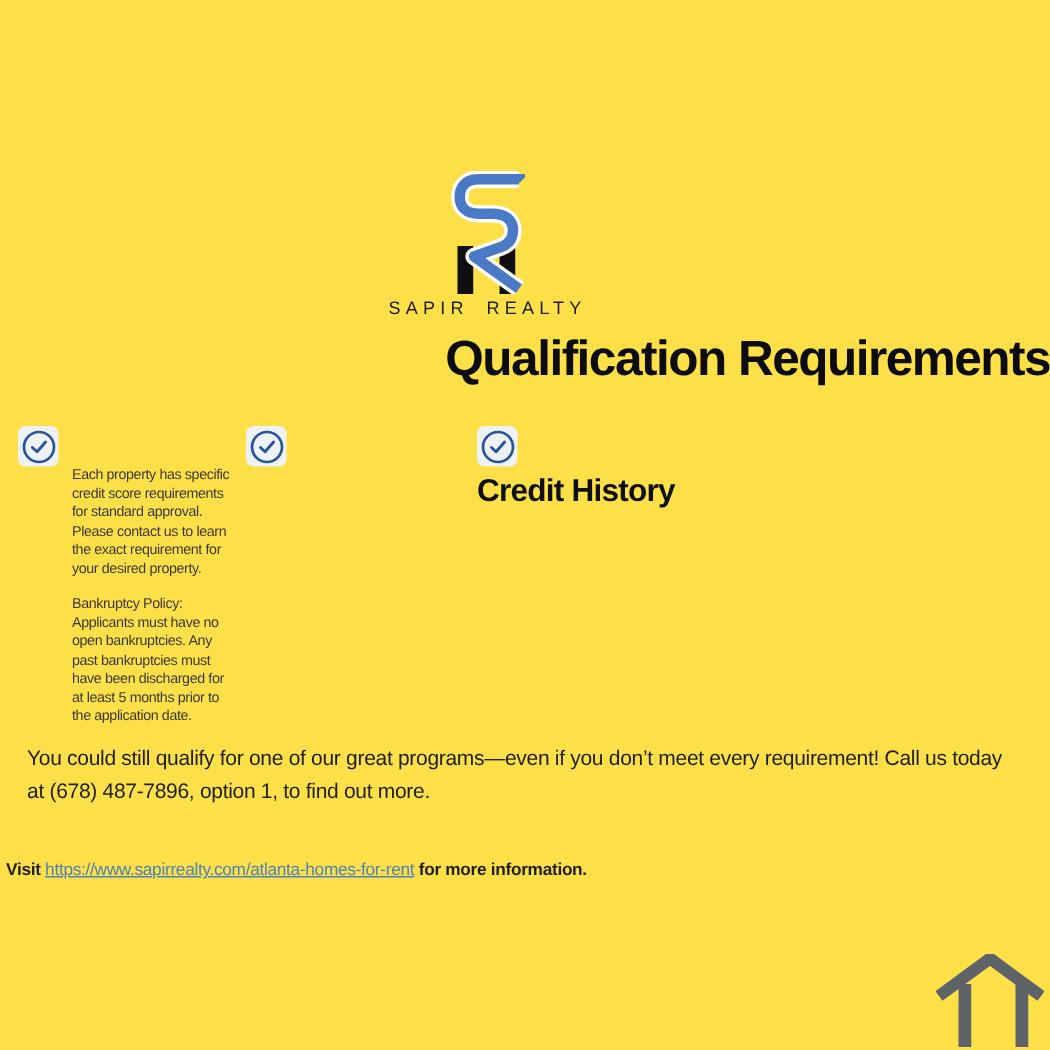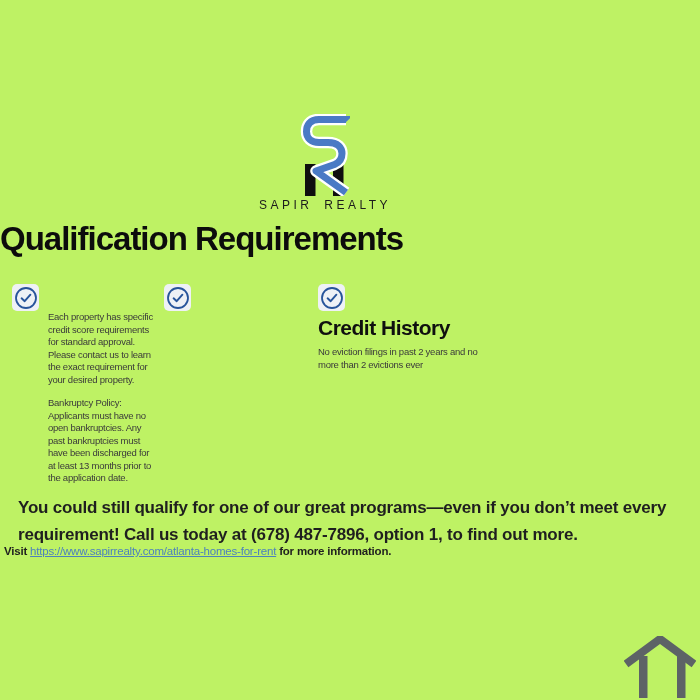--- a/index.html
+++ b/index.html
@@ -1,34 +1,34 @@
 <!DOCTYPE html>
 <html><head>
 <meta charset="utf-8">
 <style>
   html,body{margin:0;padding:0;background:#ffffff;}
   .page{
-    position:relative;width:700px;height:700px;background:#bef264;overflow:hidden;
+    position:relative;width:700px;height:700px;background:#fde047;overflow:hidden;
     font-family:"Liberation Sans", sans-serif;color:#3a3a3a;
   }
   
   .logo-block{
     position:absolute;top:114px;left:0;width:700px;
     display:flex;flex-direction:column;align-items:center;
     transform:translateX(-25px);
   }
   .logo-mark{width:50px;height:82px;display:block;}
   .brand-name{
     margin-top:2px;font-size:12px;letter-spacing:3.5px;word-spacing:5px;
     color:#1c1c1c;font-weight:normal;white-space:nowrap;
   }
   
   .main-title{
     position:absolute;top:220px;left:0;width:700px;margin:0;
-    text-align:left;font-size:33px;font-weight:bold;color:#0c0c0c;
+    text-align:right;font-size:33px;font-weight:bold;color:#0c0c0c;
     letter-spacing:-1px;
   }
   
   .columns{
     position:absolute;top:284px;left:12px;
     display:grid;grid-template-columns:152px 154px 185px 197px;
   }
   .col{padding-right:8px;}
   .icon-box{
     width:27px;height:27px;border-radius:5px;background:#eef1f6;
@@ -42,25 +42,25 @@
     margin:0 0 11px 0;font-size:9.5px;line-height:1.32;
     letter-spacing:-0.25px;color:#3a3a3a;
   }
   .col-1 p{max-width:142px;}
   .col-2 p{max-width:144px;margin-left:36px;}
   .col-3 p{max-width:168px;}
   .col-4 p{max-width:195px;}
   
   .promo{
     position:absolute;top:494px;left:18px;width:664px;margin:0;
-    font-size:17px;font-weight:bold;color:#1f1f1f;line-height:1.6;
+    font-size:14px;font-weight:normal;color:#1f1f1f;line-height:1.6;
     letter-spacing:-0.2px;
   }
   .visit-line{
-    position:absolute;top:545px;left:4px;margin:0;
+    position:absolute;top:574px;left:4px;margin:0;
     font-size:11.5px;font-weight:bold;color:#1f1f1f;letter-spacing:-0.2px;
     white-space:nowrap;
   }
   .visit-line a{
     color:#4d82bd;font-weight:normal;text-decoration:underline;cursor:pointer;
   }
   
   .house{position:absolute;left:624px;top:636px;width:72px;height:62px;}
 </style>
 </head>
@@ -89,41 +89,40 @@
 
 
     <div class="col col-2">
       <div class="icon-box">
         <svg width="24" height="24" viewBox="0 0 24 24">
           <circle cx="12" cy="12" r="10" fill="none" stroke="#27549b" stroke-width="1.8"></circle>
           <path d="M7.6 12.3 L10.7 15.2 L16.4 8.7" fill="none" stroke="#27549b" stroke-width="1.9" stroke-linecap="round" stroke-linejoin="round"></path>
         </svg>
       </div>
       <p>Each property has specific credit score requirements for standard approval. Please contact us to learn the exact requirement for your desired property.</p>
-      <p>Bankruptcy Policy: Applicants must have no open bankruptcies. Any past bankruptcies must have been discharged for at least 13 months prior to the application date.</p>
+      <p>Bankruptcy Policy: Applicants must have no open bankruptcies. Any past bankruptcies must have been discharged for at least 5 months prior to the application date.</p>
     </div>
 
     <div class="col col-3">
       <div class="icon-box">
         <svg width="24" height="24" viewBox="0 0 24 24">
           <circle cx="12" cy="12" r="10" fill="none" stroke="#27549b" stroke-width="1.8"></circle>
           <path d="M7.6 12.3 L10.7 15.2 L16.4 8.7" fill="none" stroke="#27549b" stroke-width="1.9" stroke-linecap="round" stroke-linejoin="round"></path>
         </svg>
       </div>
     </div>
 
     <div class="col col-4">
       <div class="icon-box">
         <svg width="24" height="24" viewBox="0 0 24 24">
           <circle cx="12" cy="12" r="10" fill="none" stroke="#27549b" stroke-width="1.8"></circle>
           <path d="M7.6 12.3 L10.7 15.2 L16.4 8.7" fill="none" stroke="#27549b" stroke-width="1.9" stroke-linecap="round" stroke-linejoin="round"></path>
         </svg>
       </div>
       <h2>Credit History</h2>
-      <p>No eviction filings in past 2 years and no more than 2 evictions ever</p>
     </div>
 
   </div>
 
   <p class="promo">You could still qualify for one of our great programs—even if you don’t meet every requirement! Call us today at (678) 487-7896, option 1, to find out more.</p>
 
   <p class="visit-line"><span>Visit </span><a>https://www.sapirrealty.com/atlanta-homes-for-rent</a><span> for more information.</span></p>
 
   <svg class="house" viewBox="0 0 72 62">
     <path d="M2 28 L36 3 L70 28" fill="none" stroke="#5d6366" stroke-width="8" stroke-linejoin="miter" stroke-linecap="butt"></path>

